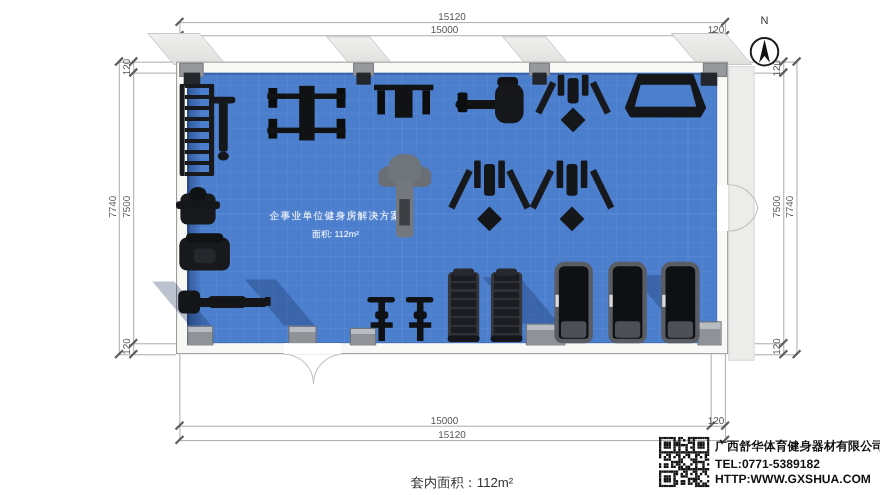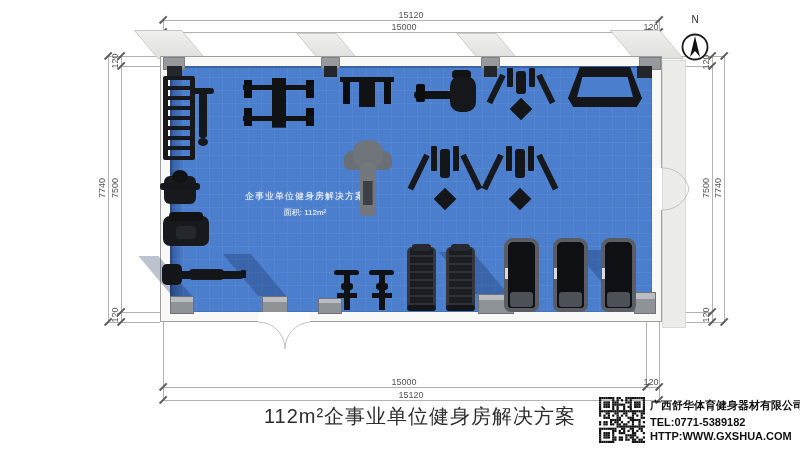--- a/index.html
+++ b/index.html
@@ -338,21 +338,21 @@
       <div class="eq treadmill" style="left: 553px; top: 238px; width: 35px; height: 74px;">
         <i></i>
         <i></i>
       </div>
       <div class="eq treadmill" style="left: 601px; top: 238px; width: 35px; height: 74px;">
         <i></i>
         <i></i>
       </div>
     </div>
 
-  <div class="plan-title">112m²企事业单位健身房解决方案</div>
+  <div class="plan-subtitle">套内面积：112m²</div>
 
   <div id="qr"><svg width="46" height="46" viewBox="0 0 42 42" fill="#111">
         <rect x="0" y="0" width="2" height="2"></rect>
         <rect x="2" y="0" width="2" height="2"></rect>
         <rect x="4" y="0" width="2" height="2"></rect>
         <rect x="6" y="0" width="2" height="2"></rect>
         <rect x="8" y="0" width="2" height="2"></rect>
         <rect x="10" y="0" width="2" height="2"></rect>
         <rect x="12" y="0" width="2" height="2"></rect>
         <rect x="16" y="0" width="2" height="2"></rect>

